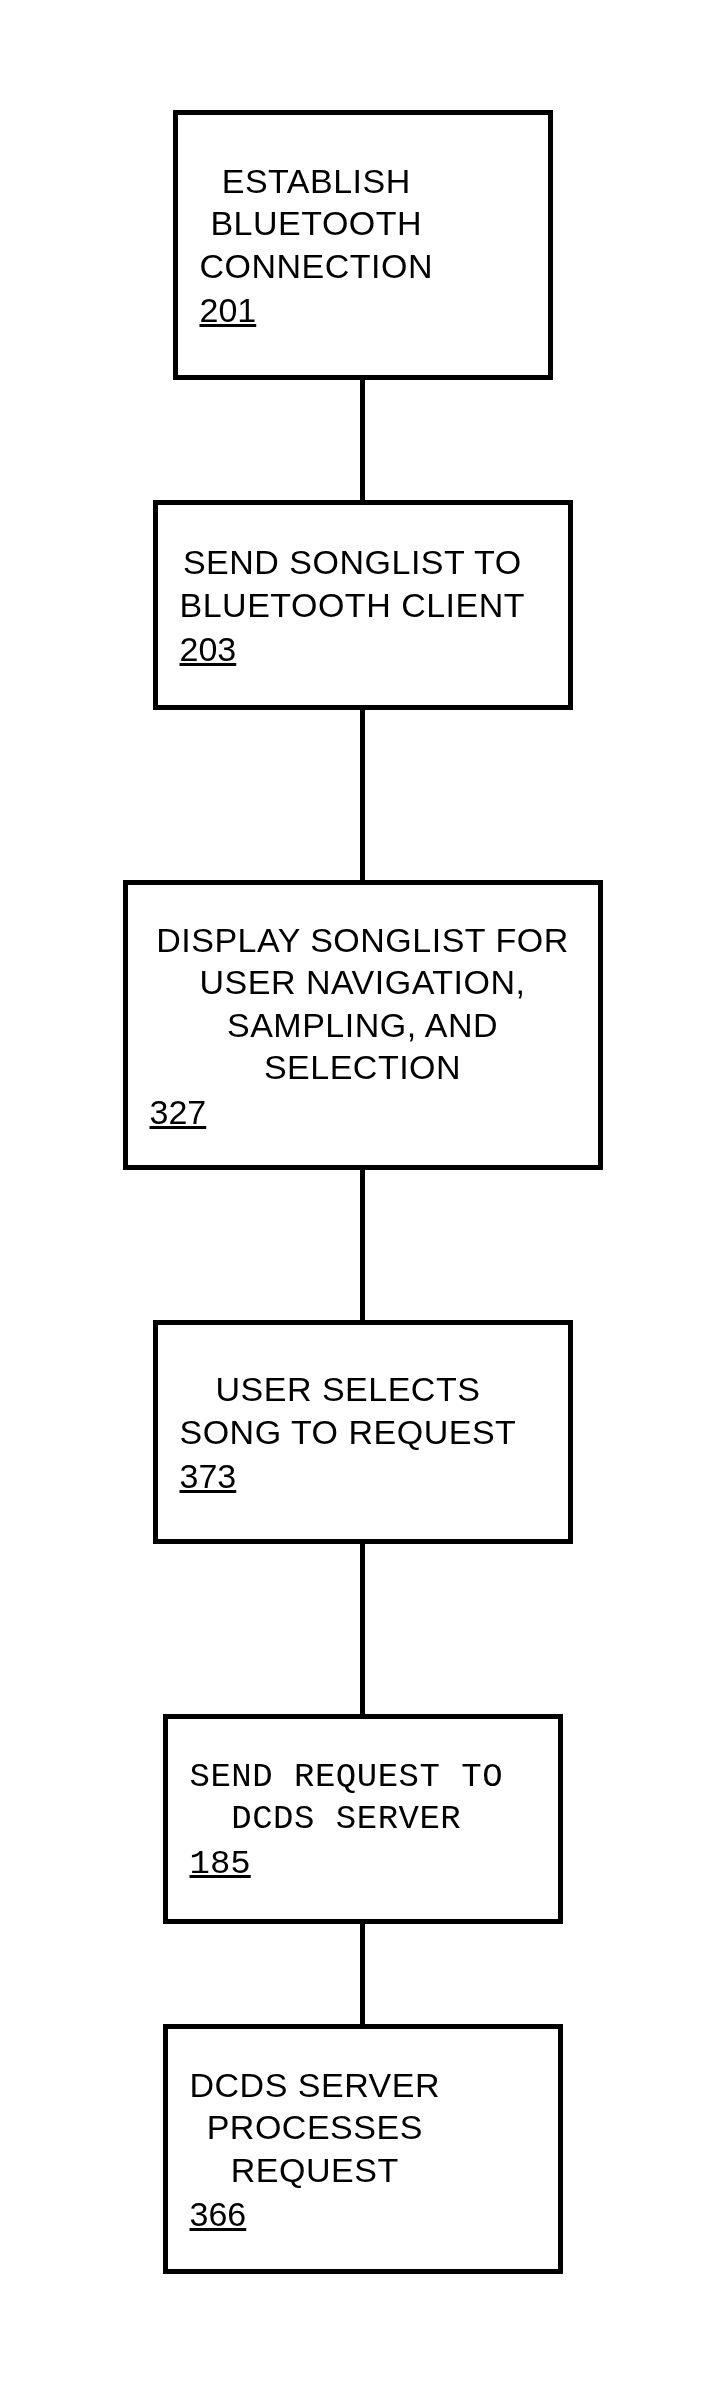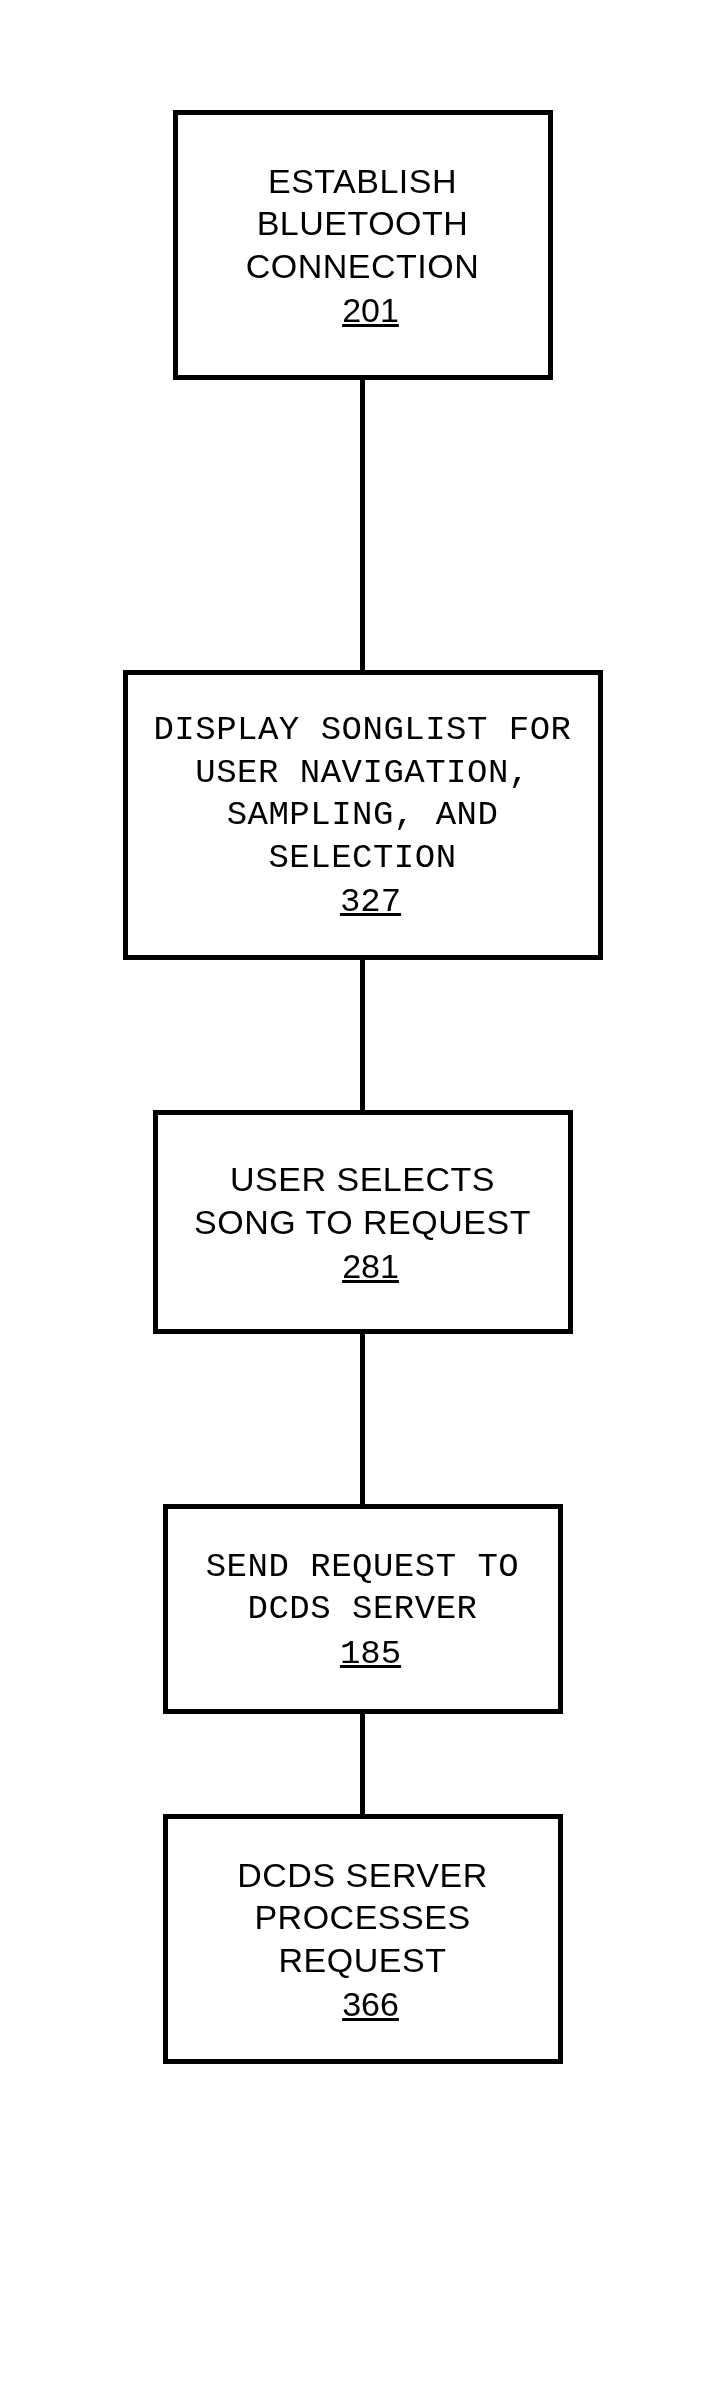--- a/index.html
+++ b/index.html
@@ -22,47 +22,46 @@
     flex-direction: column;
     align-items: center;
   }
   .box {
     border: 5px solid #000;
     background: #fff;
     text-align: center;
     display: flex;
     flex-direction: column;
     justify-content: center;
-    align-items: center;
+    align-items: flex-start;
     padding: 18px 22px;
     box-sizing: border-box;
   }
   .box .text {
     font-size: 34px;
     line-height: 1.25;
     letter-spacing: 0.5px;
     text-transform: uppercase;
     white-space: pre-line;
     color: #000;
   }
   .box .num {
     font-size: 34px;
     text-decoration: underline;
     margin-top: 4px;
     color: #000;
-    margin-left: 16px;
   }
   .connector {
     width: 5px;
     background: #000;
   }
   
   .b1 { width: 380px; height: 270px; }
   .b2 { width: 420px; height: 210px; }
-  .b3 { width: 480px; height: 290px; font-family: Liberation Mono, monospace; }
+  .b3 { width: 480px; height: 290px; }
   .b4 { width: 420px; height: 224px; }
   .b5 { width: 400px; height: 210px; font-family: Liberation Mono, monospace; }
   .b6 { width: 400px; height: 250px; }
 
   .c1 { height: 120px; }
   .c2 { height: 170px; }
   .c3 { height: 150px; }
   .c4 { height: 170px; }
   .c5 { height: 100px; }
 </style>
@@ -73,34 +72,39 @@
   <div class="flow">
 
     <div class="box b1">
       <div class="text">ESTABLISH
 BLUETOOTH
 CONNECTION</div>
       <div class="num">201</div>
     </div>
     <div class="connector c1"></div>
 
+    <div class="box b2">
+      <div class="text">SEND SONGLIST TO
+BLUETOOTH CLIENT</div>
+      <div class="num">203</div>
+    </div>
     <div class="connector c2"></div>
 
     <div class="box b3">
       <div class="text">DISPLAY SONGLIST FOR
 USER NAVIGATION,
 SAMPLING, AND SELECTION</div>
       <div class="num">327</div>
     </div>
     <div class="connector c3"></div>
 
     <div class="box b4">
       <div class="text">USER SELECTS
 SONG TO REQUEST</div>
-      <div class="num">281</div>
+      <div class="num">373</div>
     </div>
     <div class="connector c4"></div>
 
     <div class="box b5">
       <div class="text">SEND REQUEST TO
 DCDS SERVER</div>
       <div class="num">185</div>
     </div>
     <div class="connector c5"></div>
 

